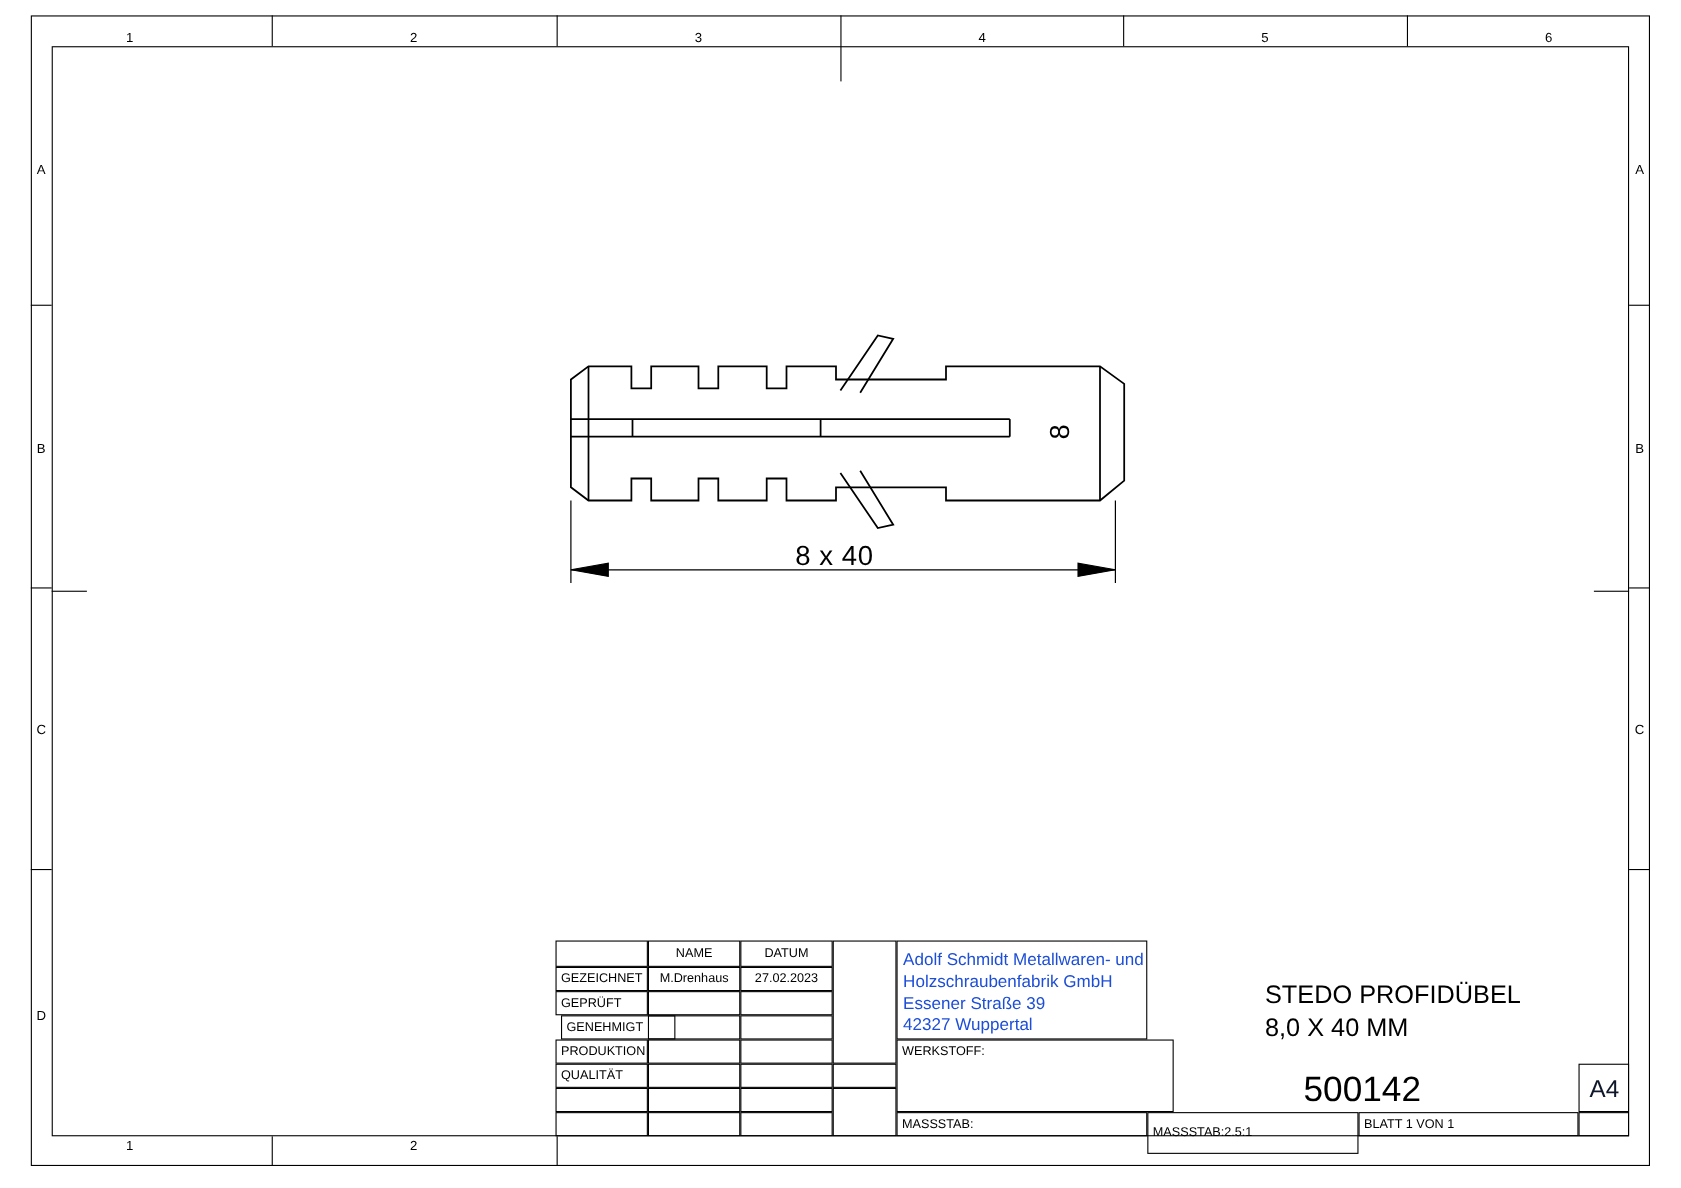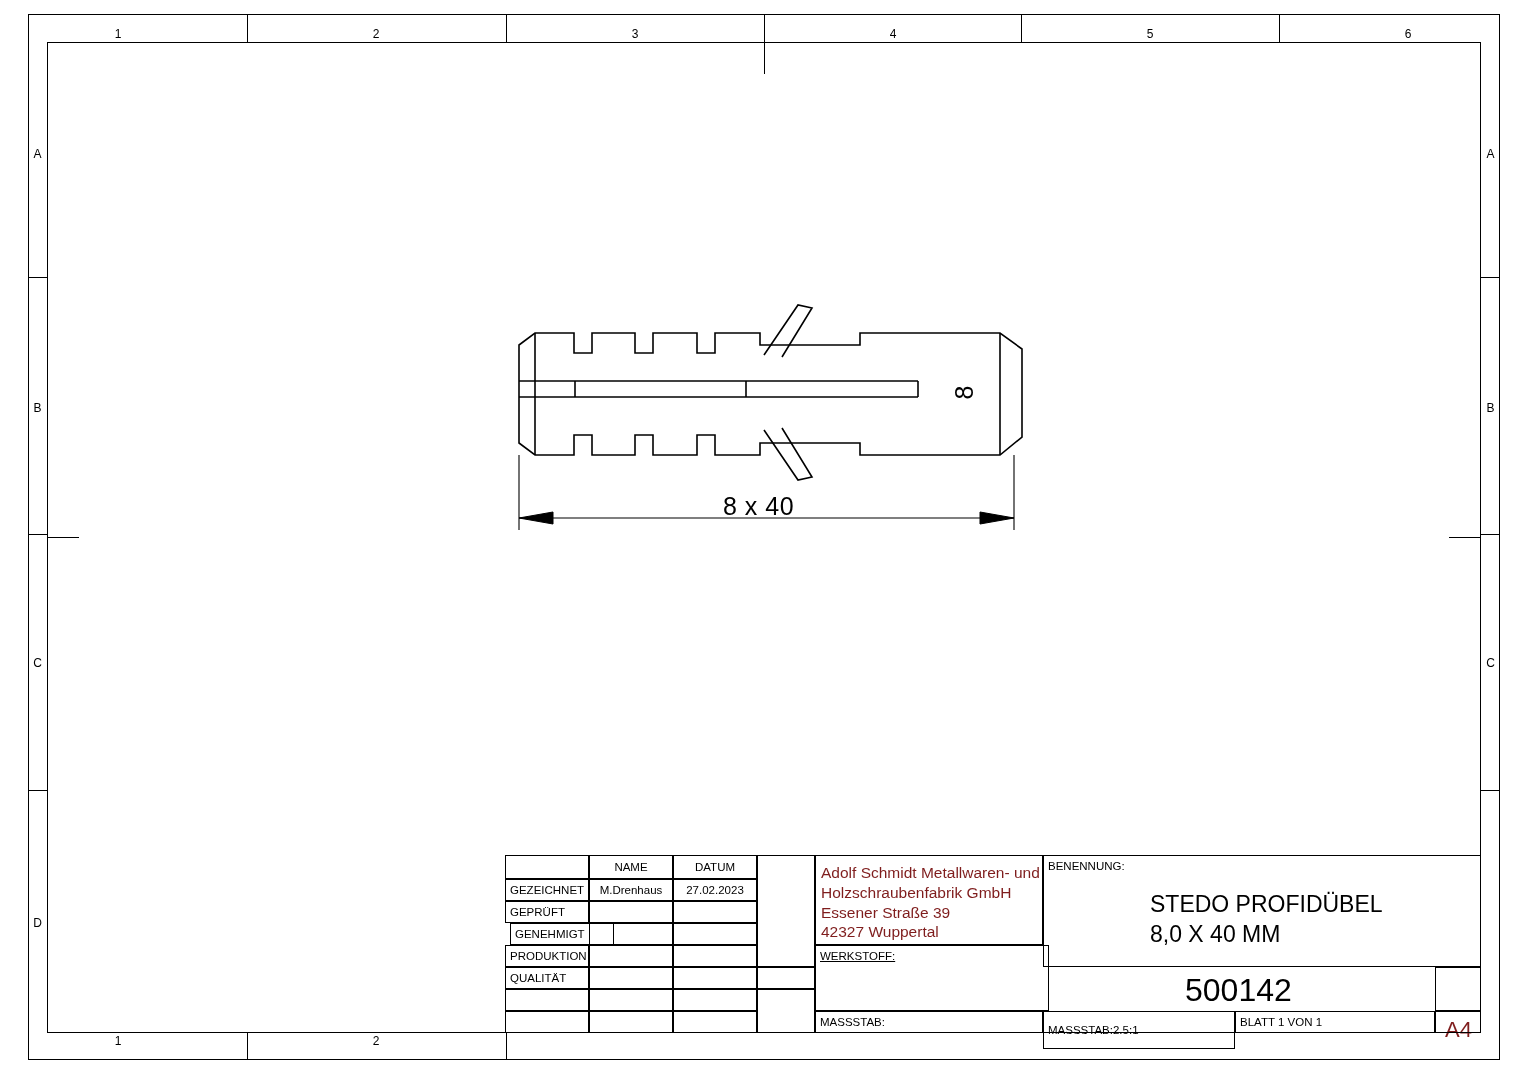--- a/index.html
+++ b/index.html
@@ -100,40 +100,39 @@
     align-items: center;
     padding: 0 4px;
     overflow: hidden;
     white-space: nowrap;
   }
   .tb-cell.center { justify-content: center; padding: 0; }
   .addr {
     position: absolute;
     font-size: 15.5px;
     line-height: 1.28;
-    color: #7f1d1d;
+    color: #1d4ed8;
     white-space: pre-line;
   }
   .benennung-title {
     position: absolute;
     font-size: 23px;
     line-height: 1.3;
     color: #000;
     white-space: pre-line;
   }
   .drawno {
     position: absolute;
     font-size: 32px;
     color: #000;
   }
   .fmt {
     position: absolute;
     font-size: 22px;
-    color: #7f1d1d;
-    margin-top: 40px;
+    color: #0f172a;
   }
 </style>
 </head>
 <body>
 
 <div id="sheet">
 
   <div class="outer-border"></div>
   <div class="inner-border"></div>
 
@@ -285,31 +284,28 @@
     <div class="tb-cell" style="left:252px;top:0px;width:58px;height:112px;"></div>
     <div class="tb-cell" style="left:252px;top:112px;width:58px;height:22px;"></div>
     <div class="tb-cell" style="left:252px;top:134px;width:58px;height:44px;"></div>
 
     <div class="tb-cell" style="left:310px;top:0px;width:228px;height:90px;"></div>
     <div class="addr" style="left:316px;top:8px;width:226px;">Adolf Schmidt Metallwaren- und
 Holzschraubenfabrik GmbH
 Essener Straße 39
 42327 Wuppertal</div>
 
-    <div class="tb-cell" style="left:310px;top:90px;width:234px;height:66px;align-items:flex-start;padding-top:4px;text-decoration:underline;">
+    <div class="tb-cell" style="left:310px;top:90px;width:252px;height:66px;align-items:flex-start;padding-top:4px;">
       <span>WERKSTOFF:</span>
     </div>
 
     <div class="tb-cell" style="left:310px;top:156px;width:228px;height:22px;">
       <span>MASSSTAB:</span>
     </div>
 
-    <div class="tb-cell" style="left:538px;top:0px;width:438px;height:112px;align-items:flex-start;padding-top:4px;">
-      <span>BENENNUNG:</span>
-    </div>
     <div class="benennung-title" style="left:645px;top:35px;width:420px;">STEDO PROFIDÜBEL
 8,0 X 40 MM</div>
 
     <div class="drawno" style="left:680px;top:117px;">500142</div>
 
     <div class="tb-cell" style="left:930px;top:112px;width:46px;height:44px;"></div>
     <div class="fmt" style="left:940px;top:122px;">A4</div>
 
     <div class="tb-cell" style="left:538px;top:156px;width:192px;height:38px;">
       <span>MASSSTAB:2.5:1</span>

